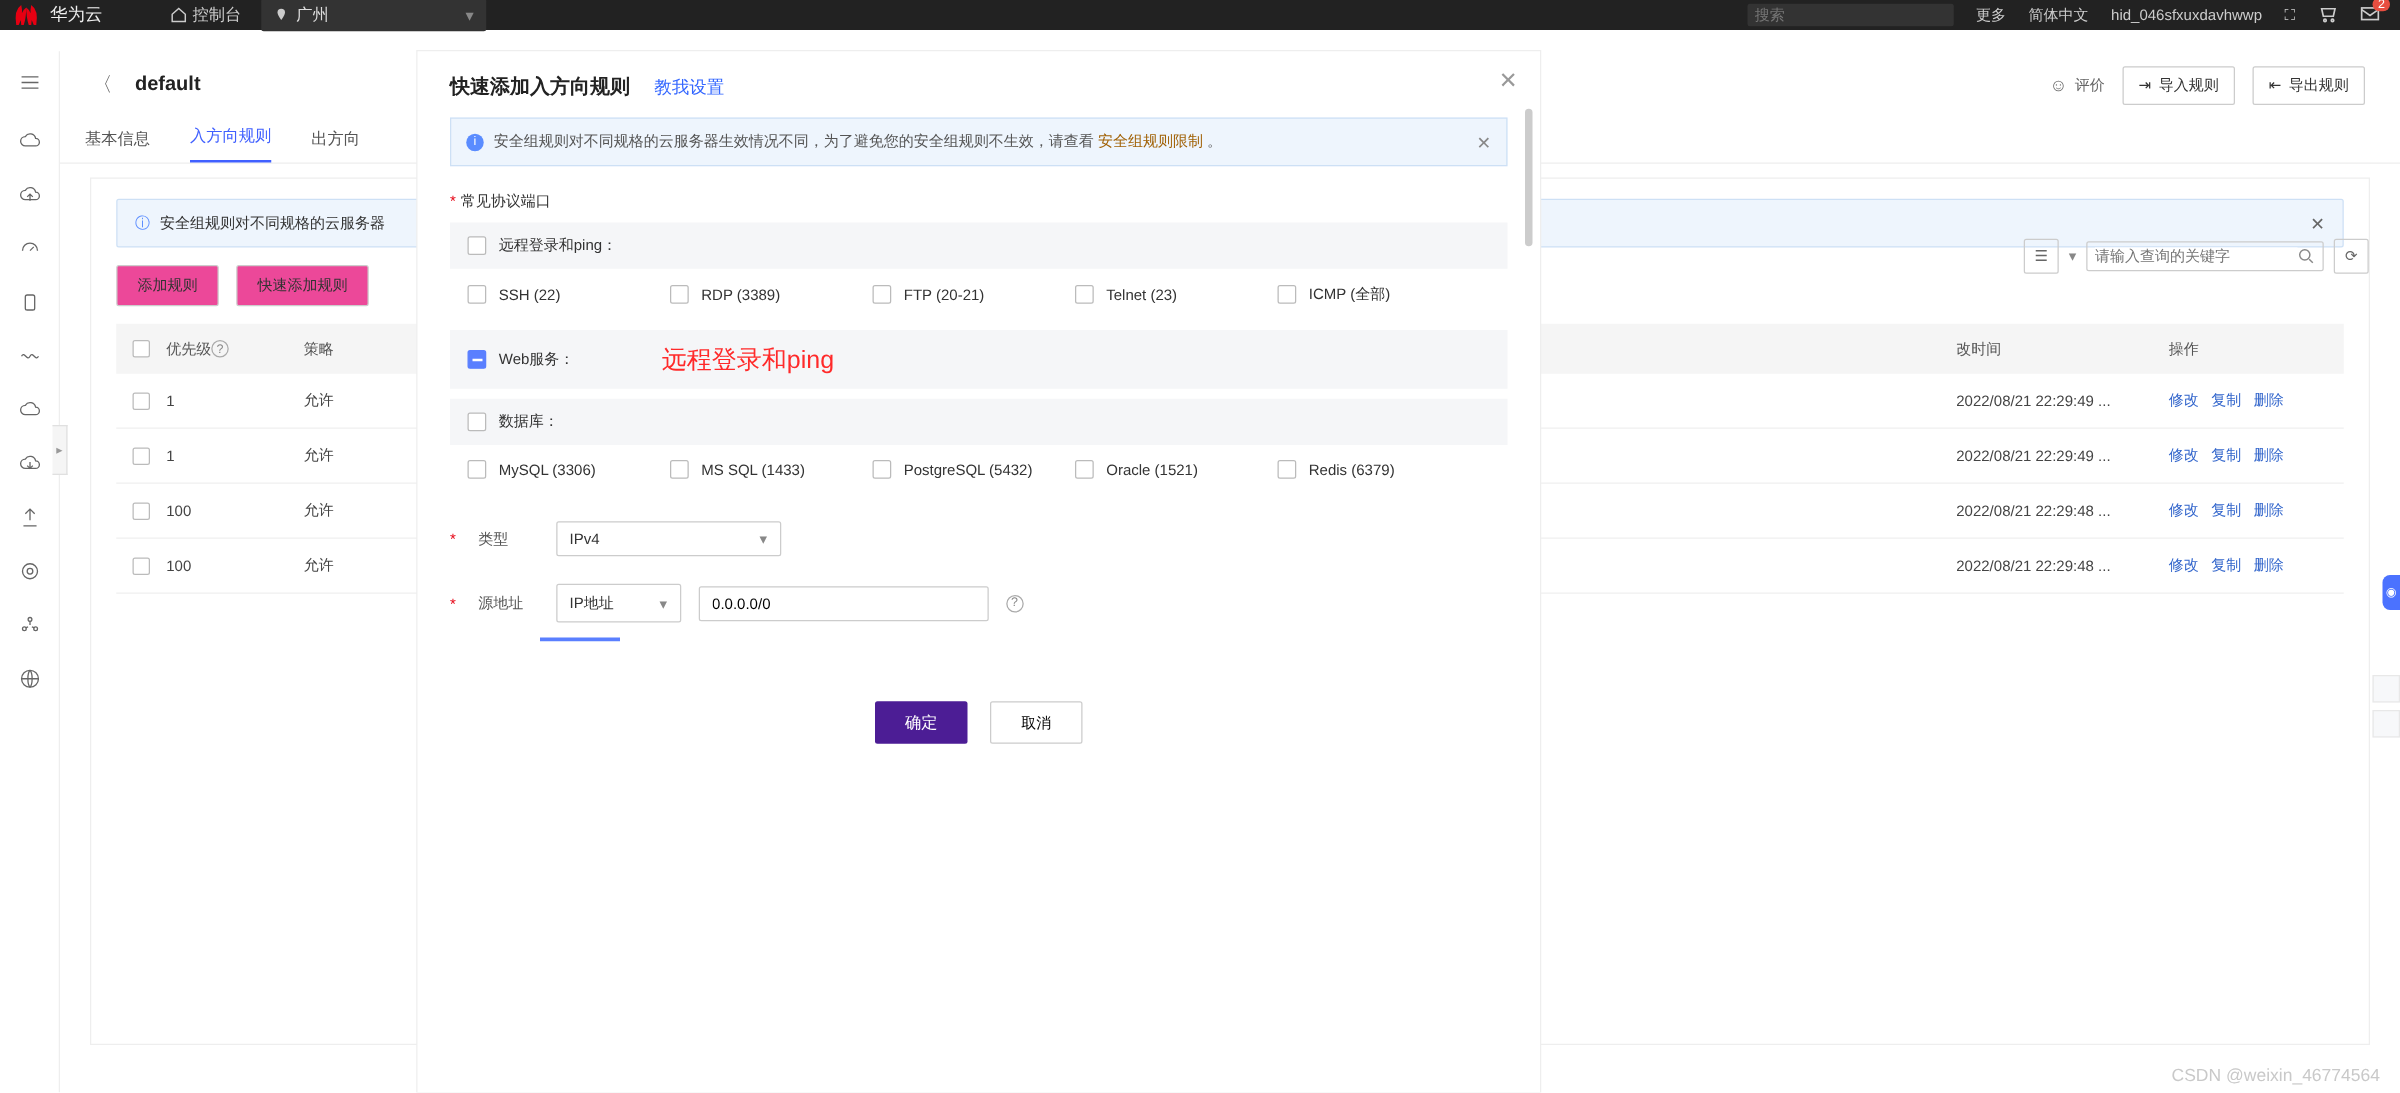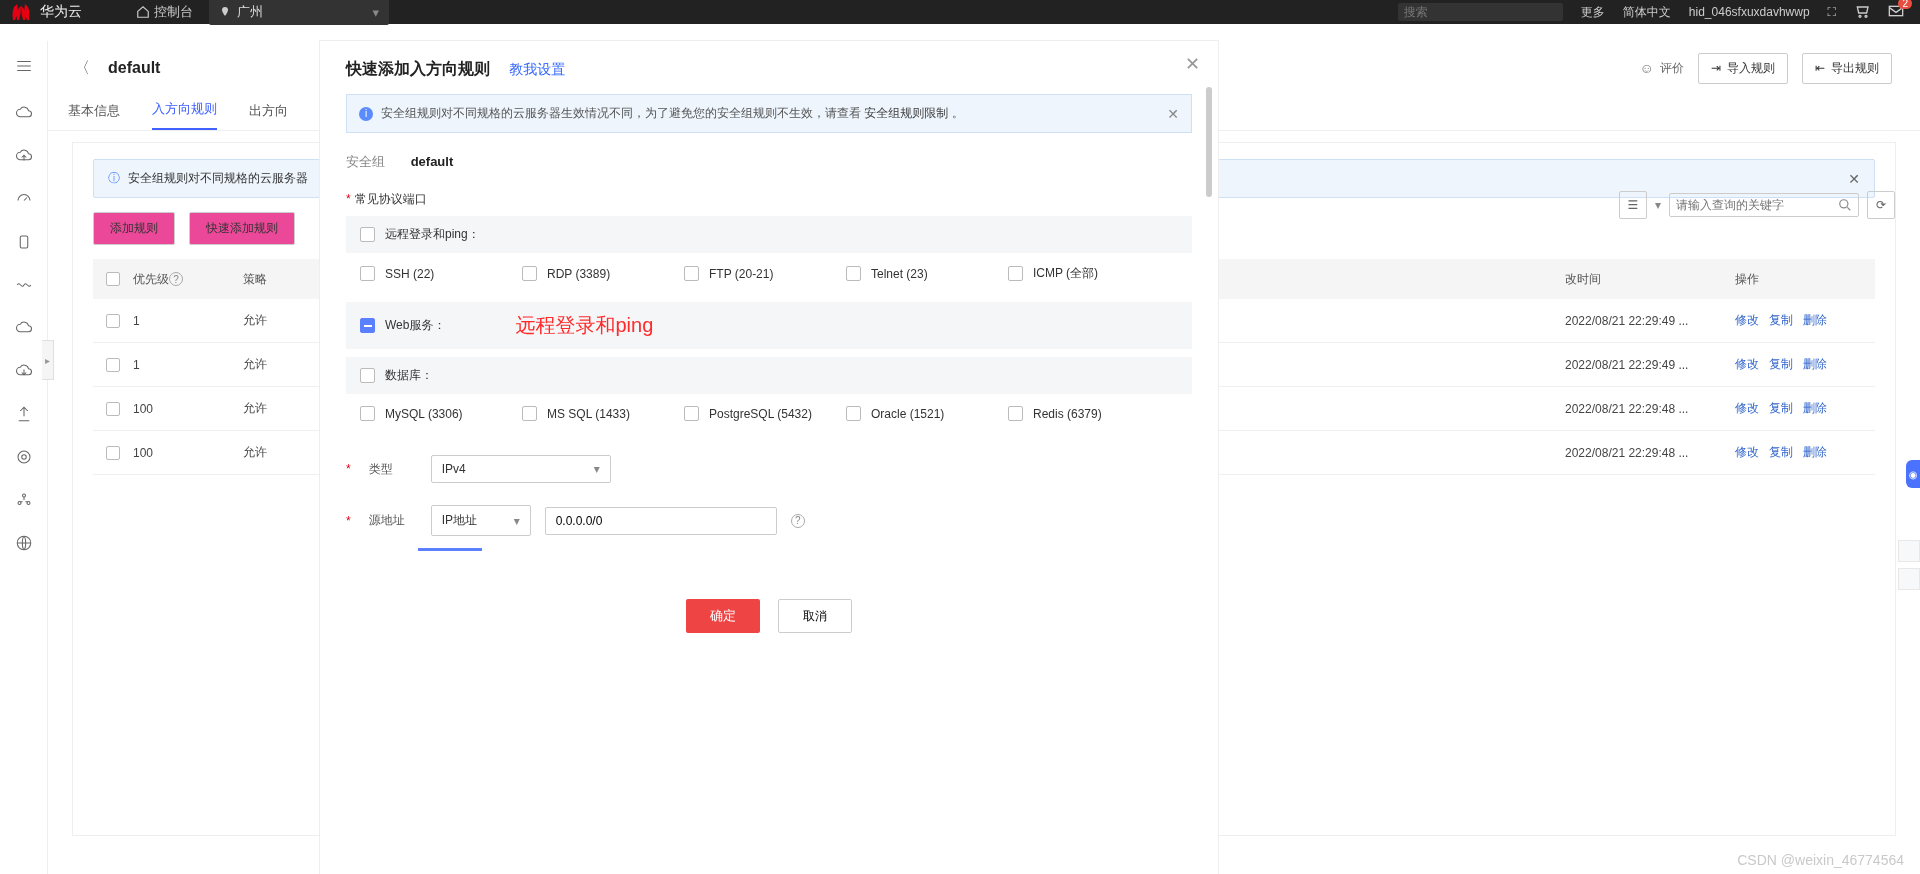--- a/index.html
+++ b/index.html
@@ -53,28 +53,28 @@
 .col-mid { flex: 1; }
 .col-time { width: 170px; }
 .col-ops { width: 140px; }
 .tbl-row { display: flex; align-items: center; height: 44px; border-bottom: 1px solid #f0f0f0; font-size: 12px; color: #444; }
 .op-links a { color: #3366cc; margin-right: 10px; text-decoration: none; }
 .help-q { display: inline-flex; width: 14px; height: 14px; border: 1px solid #aaa; border-radius: 50%; align-items: center; justify-content: center; font-size: 10px; color: #888; }
 .right-toolbar { position: absolute; top: 48px; right: 0; display: flex; gap: 8px; align-items: center; }
 .right-toolbar .search-box { border: 1px solid #ccc; padding: 4px 6px; border-radius: 2px; display: flex; align-items: center; width: 190px; }
 .right-toolbar .search-box input { border: 0; outline: none; flex: 1; font-size: 12px; }
 .right-toolbar .icon-box { width: 28px; height: 28px; border: 1px solid #ccc; border-radius: 2px; display: flex; align-items: center; justify-content: center; color: #666; }
-.modal { position: absolute; top: 41px; left: 320px; width: 898px; bottom: 0; background: #fff; box-shadow: 0 0 0 1px #eee; padding: 18px 26px; overflow-y: auto; }
+.modal { position: absolute; top: 41px; left: 334px; width: 898px; bottom: 0; background: #fff; box-shadow: 0 0 0 1px #eee; padding: 18px 26px; overflow-y: auto; }
 .modal-title { font-size: 16px; font-weight: 600; color: #222; display: inline-block; }
 .modal-help { color: #3366ff; margin-left: 16px; font-size: 14px; }
 .modal-close { position: absolute; top: 12px; right: 18px; color: #999; font-size: 18px; }
 .modal-scroll-ind { position: absolute; top: 46px; right: 6px; width: 6px; height: 110px; background: #ccc; border-radius: 3px; }
 .modal .alert { margin-top: 14px; background: #eef5fd; border: 1px solid #cde0f5; padding: 10px 12px; font-size: 12px; color: #555; display: flex; align-items: center; }
 .modal .alert .info-i { width: 14px; height: 14px; border-radius: 50%; background: #5a8cff; color: #fff; display: inline-flex; align-items: center; justify-content: center; font-size: 10px; margin-right: 8px; }
-.modal .alert a { color: #404040; text-decoration: none; }
+.modal .alert a { color: #a16207; text-decoration: none; }
 .modal .alert .x { margin-left: auto; color: #888; font-size: 14px; }
 .kv-row { margin-top: 20px; font-size: 13px; }
 .kv-row .k { color: #888; margin-right: 22px; }
 .kv-row .v { color: #222; font-weight: 600; }
 .section-label { margin-top: 20px; font-size: 12px; }
 .req-star { color: #e60012; margin-right: 4px; }
 .port-group { margin-top: 8px; }
 .group-header { background: #f5f6f8; padding: 10px 14px; display: flex; align-items: center; gap: 10px; font-size: 12px; }
 .cb { width: 15px; height: 15px; border: 1px solid #bbb; border-radius: 2px; display: inline-flex; align-items: center; justify-content: center; background: #fff; flex-shrink: 0; }
 .cb.indet { background: #5a7fff; border-color: #5a7fff; }
@@ -84,21 +84,21 @@
 .port-row { display: flex; gap: 0; padding: 12px 14px; font-size: 12px; }
 .port-cell { width: 162px; display: flex; align-items: center; gap: 10px; }
 .highlight { border: 2px solid #ff2a2a; padding: 8px 6px 8px 10px; margin: -10px -4px -10px -12px; }
 .red-ann { color: #ff2a2a; font-size: 20px; font-family: "SimHei", sans-serif; }
 .field-row { display: flex; align-items: center; gap: 14px; margin-top: 22px; font-size: 12px; }
 .f-label { color: #555; width: 48px; }
 .select { border: 1px solid #ccc; padding: 6px 10px; min-width: 180px; display: flex; align-items: center; justify-content: space-between; color: #333; font-size: 12px; border-radius: 2px; }
 .select .chev { color: #888; }
 .txt-input { border: 1px solid #ccc; padding: 6px 10px; width: 232px; font-size: 12px; border-radius: 2px; }
 .modal-footer { margin-top: 48px; display: flex; justify-content: center; gap: 18px; }
-.btn-primary { background: #ef4444; color: #fff; border: 0; padding: 8px 24px; border-radius: 2px; font-size: 13px; font-family: Liberation Mono, monospace; }
+.btn-primary { background: #4c1d95; color: #fff; border: 0; padding: 8px 24px; border-radius: 2px; font-size: 13px; font-family: Liberation Mono, monospace; }
 .btn-secondary { background: #fff; border: 1px solid #ccc; padding: 7px 24px; border-radius: 2px; font-size: 12px; }
 .prog-bar { width: 64px; height: 3px; background: #5a7fff; margin: 12px 0 0 72px; }
 
 
 .wm { position: absolute; right: 16px; bottom: 6px; color: #c9c9c9; font-size: 14px; }
 .side-knob { position: absolute; right: 0; top: 460px; width: 14px; height: 28px; background: #4b72ff; border-radius: 6px 0 0 6px; color: #fff; font-size: 10px; display: flex; align-items: center; justify-content: center; }
 .side-sq { position: absolute; right: 0; width: 22px; height: 22px; background: #f7f8fa; border: 1px solid #e8e8e8; }
 </style>
 </head>
 <body>
@@ -307,24 +307,20 @@
   <a class="modal-help">教我设置</a>
   <span class="modal-close">✕</span>
   <div class="modal-scroll-ind"></div>
 
   <div class="alert">
     <span class="info-i">i</span>
     <span><span>安全组规则对不同规格的云服务器生效情况不同，为了避免您的安全组规则不生效，请查看 </span><a>安全组规则限制</a><span> 。</span></span>
     <span class="x">✕</span>
   </div>
 
-  <div class="kv-row">
-    <span class="k">安全组</span>
-    <span class="v">default</span>
-  </div>
 
   <div class="section-label">
     <span class="req-star">*</span><span>常见协议端口</span>
   </div>
 
   <div class="port-group">
     <div class="group-header">
         <span class="cb"></span>
         <span>远程登录和ping：</span>
       </div>

